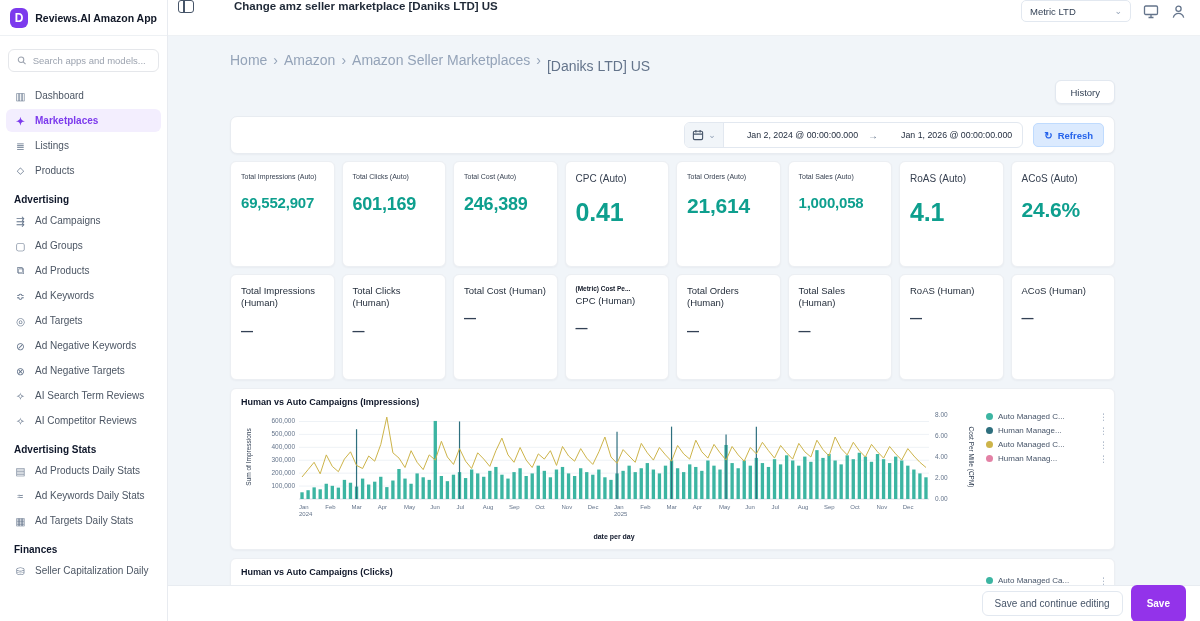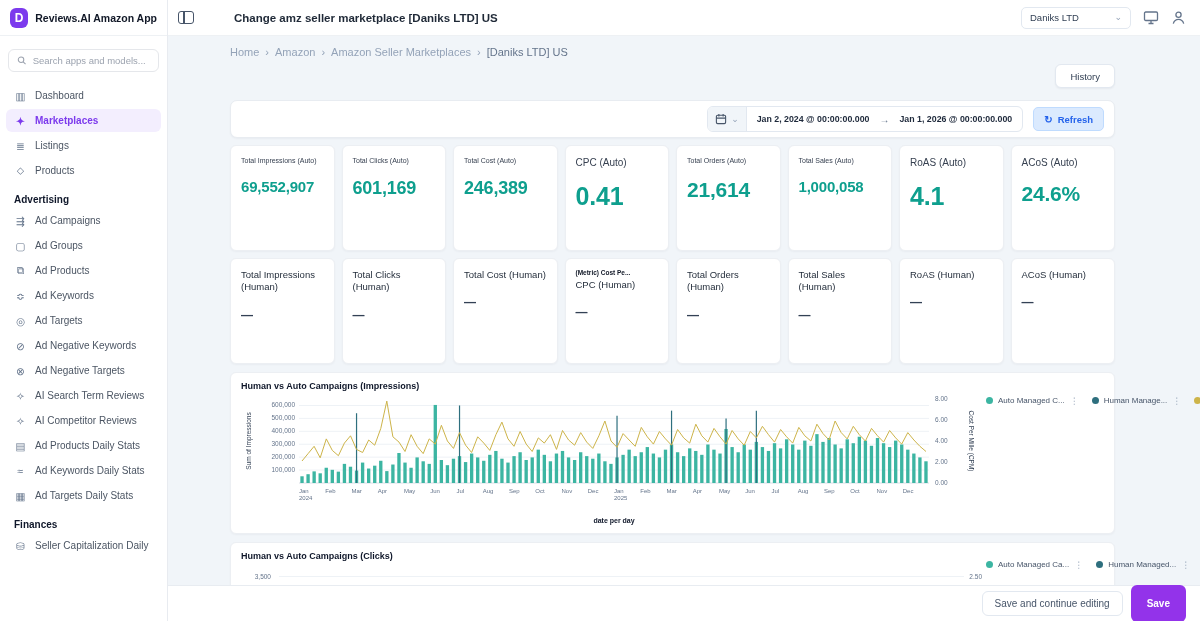--- a/index.html
+++ b/index.html
@@ -24,73 +24,73 @@
   .nav-section { font-size:10px; font-weight:bold; color:#0f172a; padding:10px 8px 4px; }
   .nav-item { display:flex; align-items:center; gap:8px; height:23px; padding:0 8px;
               border-radius:6px; color:#4b5563; font-size:10px; cursor:pointer; margin-bottom:2px;
               white-space:nowrap; }
   .nav-item.active { background:#f3eefe; color:#7c3aed; font-weight:bold; }
   .nav-ic { width:13px; min-width:13px; font-size:10.5px; color:#64748b; text-align:center; }
   .nav-item.active .nav-ic { color:#7c3aed; }
 
   
   .main { flex:1; display:flex; flex-direction:column; background:#f1f5f9; min-width:0; }
-  .topbar { height:36px; background:#fff; display:flex; align-items:center;
+  .topbar { height:36px; background:#fff; display:flex; align-items:flex-start;
             padding:0 14px 0 10px; border-bottom:1px solid #eef1f4; }
   .sb-toggle { width:16px; height:13px; border:1.5px solid #475569; border-radius:3px;
                position:relative; cursor:pointer; }
   .sb-toggle span { position:absolute; left:4px; top:0; bottom:0; width:1.5px; background:#475569; }
   .page-title { font-size:11.5px; font-weight:bold; color:#1f2937; margin-left:40px; white-space:nowrap; }
   .topbar-right { margin-left:auto; display:flex; align-items:center; gap:12px; }
   .org-select { height:22px; min-width:110px; border:1px solid #e2e8f0; border-radius:5px;
                 display:flex; align-items:center; justify-content:space-between; gap:10px;
                 padding:0 8px; font-size:9.5px; color:#334155; background:#fff; cursor:pointer; }
   .chev { color:#94a3b8; font-size:9px; line-height:1; }
   .tb-ic { color:#64748b; cursor:pointer; }
 
   
   .content { flex:1; overflow:hidden; padding:10px 0 0 62px; }
   .inner { width:885px; }
-  .breadcrumb { display:flex; align-items:center; gap:6px; font-size:11px; color:#94a3b8; }
+  .breadcrumb { display:flex; align-items:center; gap:6px; font-size:14px; color:#94a3b8; }
   .bc-item { cursor:pointer; }
-  .bc-item.cur { color:#64748b; }
+  .bc-item.cur { color:#64748b;margin-top:12px; }
   .hist-row { display:flex; justify-content:flex-end; margin-top:6px; }
   .btn-history { height:24px; padding:0 14px; background:#fff; border:1px solid #e2e8f0;
                  border-radius:6px; font-size:9.5px; color:#334155; cursor:pointer;
                  font-family:"Liberation Sans", sans-serif; box-shadow:0 1px 2px rgba(15,23,42,.05); }
 
   .datebar { margin-top:12px; height:38px; background:#fff; border:1px solid #e8ecf1;
              border-radius:7px; display:flex; align-items:center; justify-content:flex-end;
              gap:10px; padding:0 10px; box-shadow:0 1px 2px rgba(15,23,42,.04); }
   .dr-group { height:26px; border:1px solid #e2e8f0; border-radius:6px; display:flex;
               align-items:center; background:#fff; overflow:hidden; }
   .dr-cal { height:100%; display:flex; align-items:center; gap:4px; padding:0 7px;
             background:#f1f5f9; border-right:1px solid #e2e8f0; cursor:pointer; color:#475569; }
-  .dr-date { padding:0 10px; font-size:8.8px; font-weight:bold; color:#1e293b; cursor:pointer; white-space:nowrap; }
+  .dr-date { padding:0 10px; font-size:8.8px; font-weight:normal; color:#1e293b; cursor:pointer; white-space:nowrap;margin-left:13px; }
   .dr-arrow { color:#64748b; font-size:10px; }
   .btn-refresh { height:24px; padding:0 10px; background:#dbeafe; border:1px solid #bfdbfe;
                  border-radius:5px; color:#2563eb; font-size:9.5px; font-weight:bold;
                  display:flex; align-items:center; gap:5px; cursor:pointer;
                  font-family:"Liberation Sans", sans-serif; }
   .ref-ic { font-size:10px; }
 
   .mgrid { display:grid; grid-template-columns:repeat(8,1fr); gap:7px; margin-top:7px; }
   .mcard { background:#fff; border:1px solid #eceff3; border-radius:6px; height:106px;
            padding:10px 10px; box-shadow:0 1px 2px rgba(15,23,42,.04); }
   .mcard .lb { color:#374151; line-height:1.3; }
   .mcard .val { color:#0e9f8e; font-weight:bold; margin-top:13px; letter-spacing:-0.2px; }
   .mrow2 .lb { color:#1f2937; font-size:9.5px !important; line-height:1.3; }
   .mrow2 .dash { margin-top:14px; font-weight:bold; color:#334155; font-size:12px; }
   .mcard .over { font-size:6.5px; font-weight:bold; color:#111827; margin-bottom:3px; }
 
   .chart-card { margin-top:8px; background:#fff; border:1px solid #eceff3; border-radius:6px;
                 padding:8px 10px; position:relative; box-shadow:0 1px 2px rgba(15,23,42,.04); }
   .chart-title { font-size:9px; font-weight:bold; color:#0f172a; }
   .legend { position:absolute; right:6px; top:22px; width:122px; display:flex;
-            flex-direction:row; gap:13px; }
+            flex-direction:column; gap:3px; }
   .lg-item { display:flex; align-items:center; gap:5px; font-size:8px; color:#475569; height:11px; }
   .lg-dot { width:7px; height:7px; min-width:7px; border-radius:50%; }
   .lg-label { white-space:nowrap; overflow:hidden; }
   .lg-kebab { margin-left:auto; color:#94a3b8; font-size:9px; cursor:pointer; }
 
   .chart2 { height:120px; }
   .c2-body { position:relative; height:70px; margin-top:8px; margin-right:140px; }
   .c2-tick { position:absolute; left:0; width:30px; text-align:right; font-size:6.5px; color:#64748b; }
   .t1 { top:4px; }
   .c2-grid { position:absolute; left:38px; right:0; height:1px; background:#eef2f6; }
@@ -170,20 +170,21 @@
           <span class="nav-lb">Ad Negative Targets</span>
         </div>
         <div class="nav-item">
           <span class="nav-ic">✧</span>
           <span class="nav-lb">AI Search Term Reviews</span>
         </div>
         <div class="nav-item">
           <span class="nav-ic">✧</span>
           <span class="nav-lb">AI Competitor Reviews</span>
         </div>
+        <div class="nav-section">Advertising Stats</div>
         <div class="nav-item">
           <span class="nav-ic">▤</span>
           <span class="nav-lb">Ad Products Daily Stats</span>
         </div>
         <div class="nav-item">
           <span class="nav-ic">≈</span>
           <span class="nav-lb">Ad Keywords Daily Stats</span>
         </div>
         <div class="nav-item">
           <span class="nav-ic">▦</span>
@@ -199,21 +200,21 @@
 
   <div class="main">
 
     <header class="topbar">
       <div class="sb-toggle">
           <span></span>
         </div>
       <div class="page-title">Change amz seller marketplace [Daniks LTD] US</div>
       <div class="topbar-right">
         <div class="org-select">
-          <span>Daniks LTD</span>
+          <span>Metric LTD</span>
           <span class="chev">⌄</span>
         </div>
         <svg class="tb-ic" width="16" height="15" viewBox="0 0 16 15" fill="none" stroke="#64748b" stroke-width="1.3">
           <rect x="1.5" y="2" width="13" height="8.5" rx="1.2"></rect>
             <path d="M5.5 13.5h5M8 10.5v3"></path>
         </svg>
         <svg class="tb-ic" width="15" height="15" viewBox="0 0 15 15" fill="none" stroke="#64748b" stroke-width="1.3">
           <circle cx="7.5" cy="4.8" r="2.6"></circle>
             <path d="M2.3 13.6c0.9-3 2.9-4.2 5.2-4.2s4.3 1.2 5.2 4.2"></path>
         </svg>

